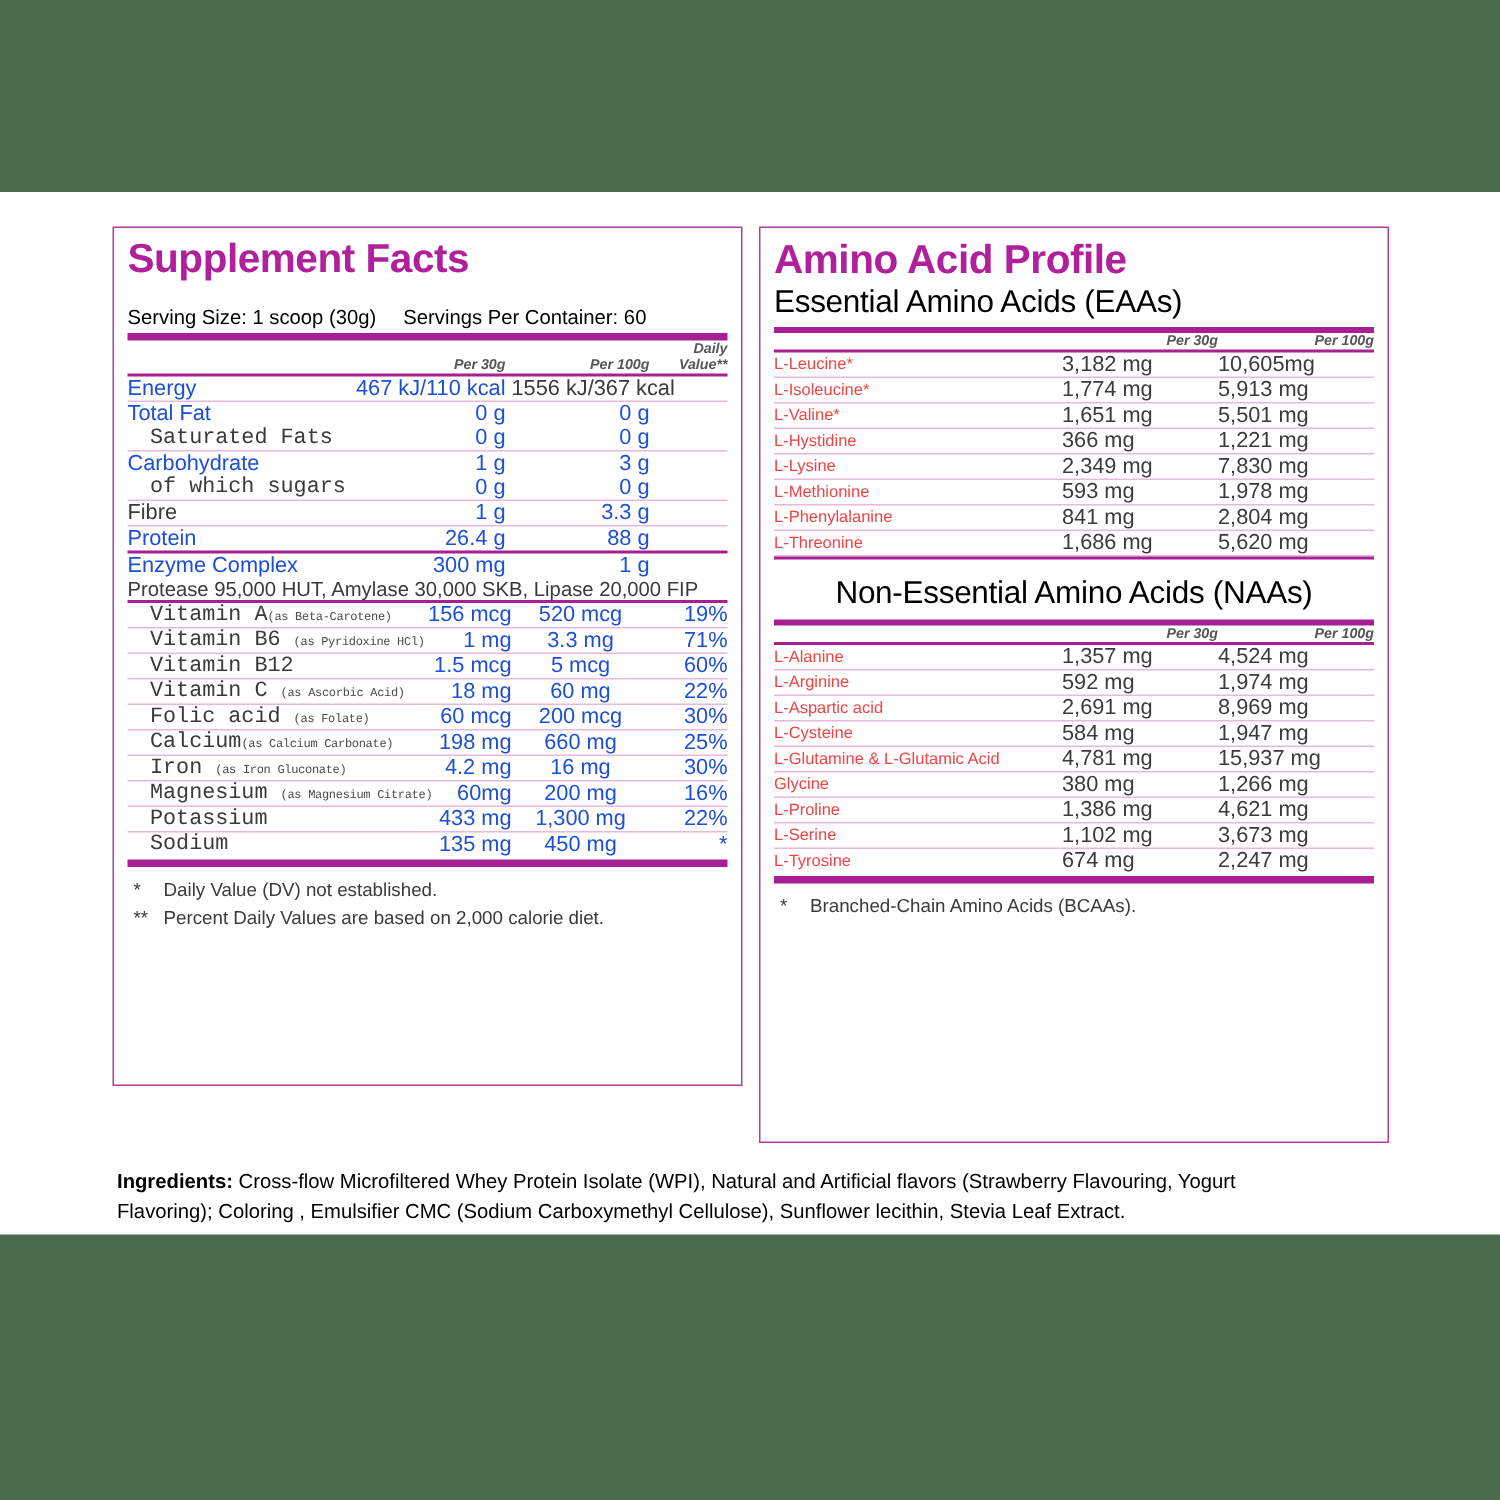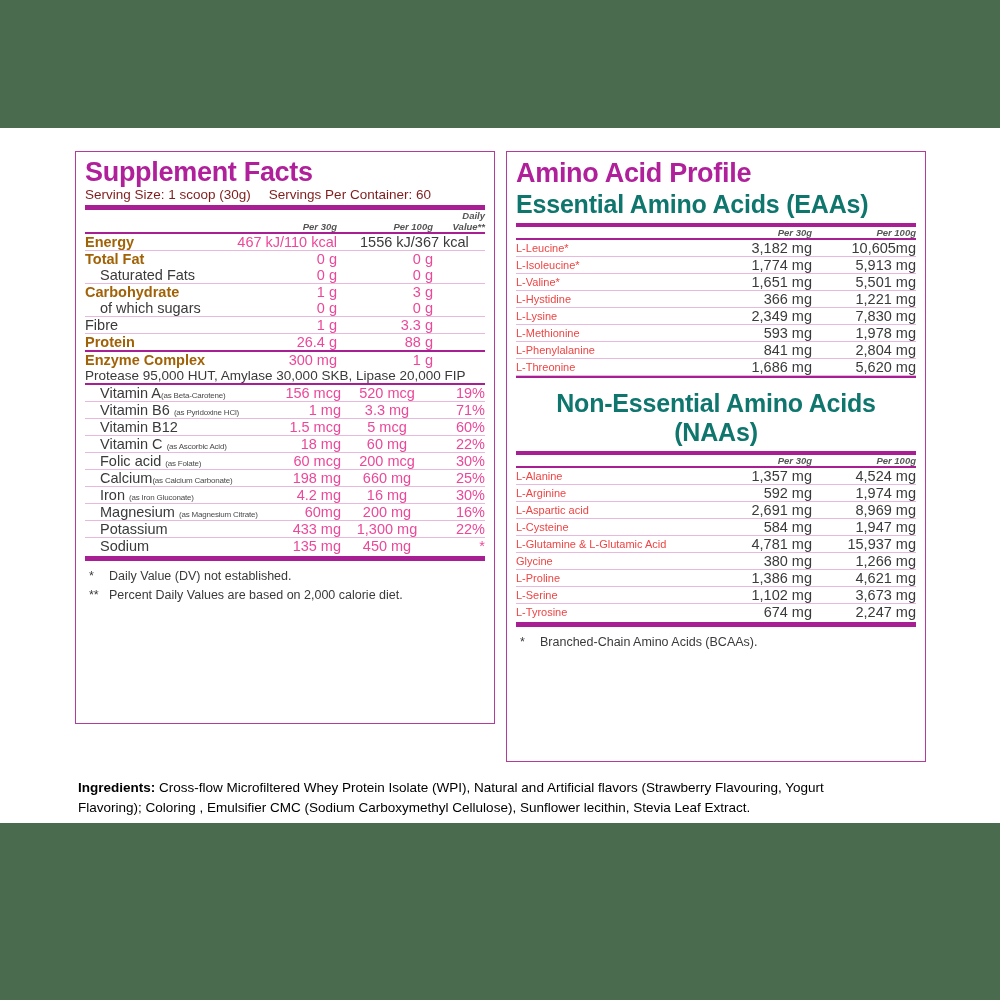--- a/index.html
+++ b/index.html
@@ -49,31 +49,31 @@
 
   .title-main {
     color: #b0209b;
     font-size: 27px;
     font-weight: bold;
     letter-spacing: -0.3px;
     line-height: 1.05;
     margin: 0;
   }
   .title-sub {
-    color: #0f766e;
-    font-size: 25px;
-    font-weight: bold;
+    color: #000000;
+    font-size: 21px;
+    font-weight: normal;
     letter-spacing: -0.2px;
     line-height: 1.15;
     margin: 3px 0 0 0;
   }
   .serving-line {
     font-size: 13.5px;
-    color: #7f1d1d;
-    margin-top: 1px;
+    color: #000000;
+    margin-top: 18px;
     white-space: nowrap;
   }
   .serving-line .gap { display: inline-block; width: 18px; }
 
   .rule-thick {
     height: 5px;
     background: #a81f93;
     margin-top: 3px;
   }
   .rule-thick-sm {
@@ -115,34 +115,35 @@
     padding-top: 2px;
   }
   .cell-name {
     font-size: 14.5px;
     color: #3a3a3a;
     text-align: left;
     white-space: nowrap;
     padding: 3.5px 0 3.5px 0;
   }
   .cell-name.bold {
-    font-weight: bold;
-    color: #a16207;
+    font-weight: normal;
+    color: #1d4ed8;
   }
   .cell-name.indent {
     padding-left: 15px;
+    font-family: Liberation Mono, monospace;
   }
   .sub {
     font-size: 8px;
     color: #4a4a4a;
     letter-spacing: -0.2px;
   }
   .cell-val {
     font-size: 14.5px;
-    color: #ec4899;
+    color: #1d4ed8;
     text-align: right;
     white-space: nowrap;
     padding: 3.5px 0;
   }
   .cell-val.center {
     text-align: center;
   }
   .cell-span {
     font-size: 13.5px;
     color: #3a3a3a;
@@ -191,21 +192,21 @@
   .aa-name {
     font-size: 11px;
     color: #ef4444;
     text-align: left;
     white-space: nowrap;
     padding: 4px 0;
   }
   .aa-val {
     font-size: 14.5px;
     color: #3a3a3a;
-    text-align: right;
+    text-align: left;
     white-space: nowrap;
     padding: 4px 0;
   }
 
   #ingredients {
     position: absolute;
     left: 78px;
     top: 778px;
     width: 800px;
     font-size: 13.5px;
@@ -243,21 +244,21 @@
       </tr>
       <tr>
             <td colspan="4">
               <div class="rule-med"></div>
             </td>
           </tr>
 
       <tr>
         <td class="cell-name bold">Energy</td>
         <td class="cell-val">467 kJ/110 kcal</td>
-        <td class="energy-val" style="padding-left:23px">1556 kJ/367 kcal</td>
+        <td class="energy-val" style="padding-left:4px">1556 kJ/367 kcal</td>
         <td class="cell-val"></td>
       </tr>
       <tr>
             <td colspan="4">
               <div class="rule-thin"></div>
             </td>
           </tr>
 
       <tr>
         <td class="cell-name bold">Total Fat</td>

